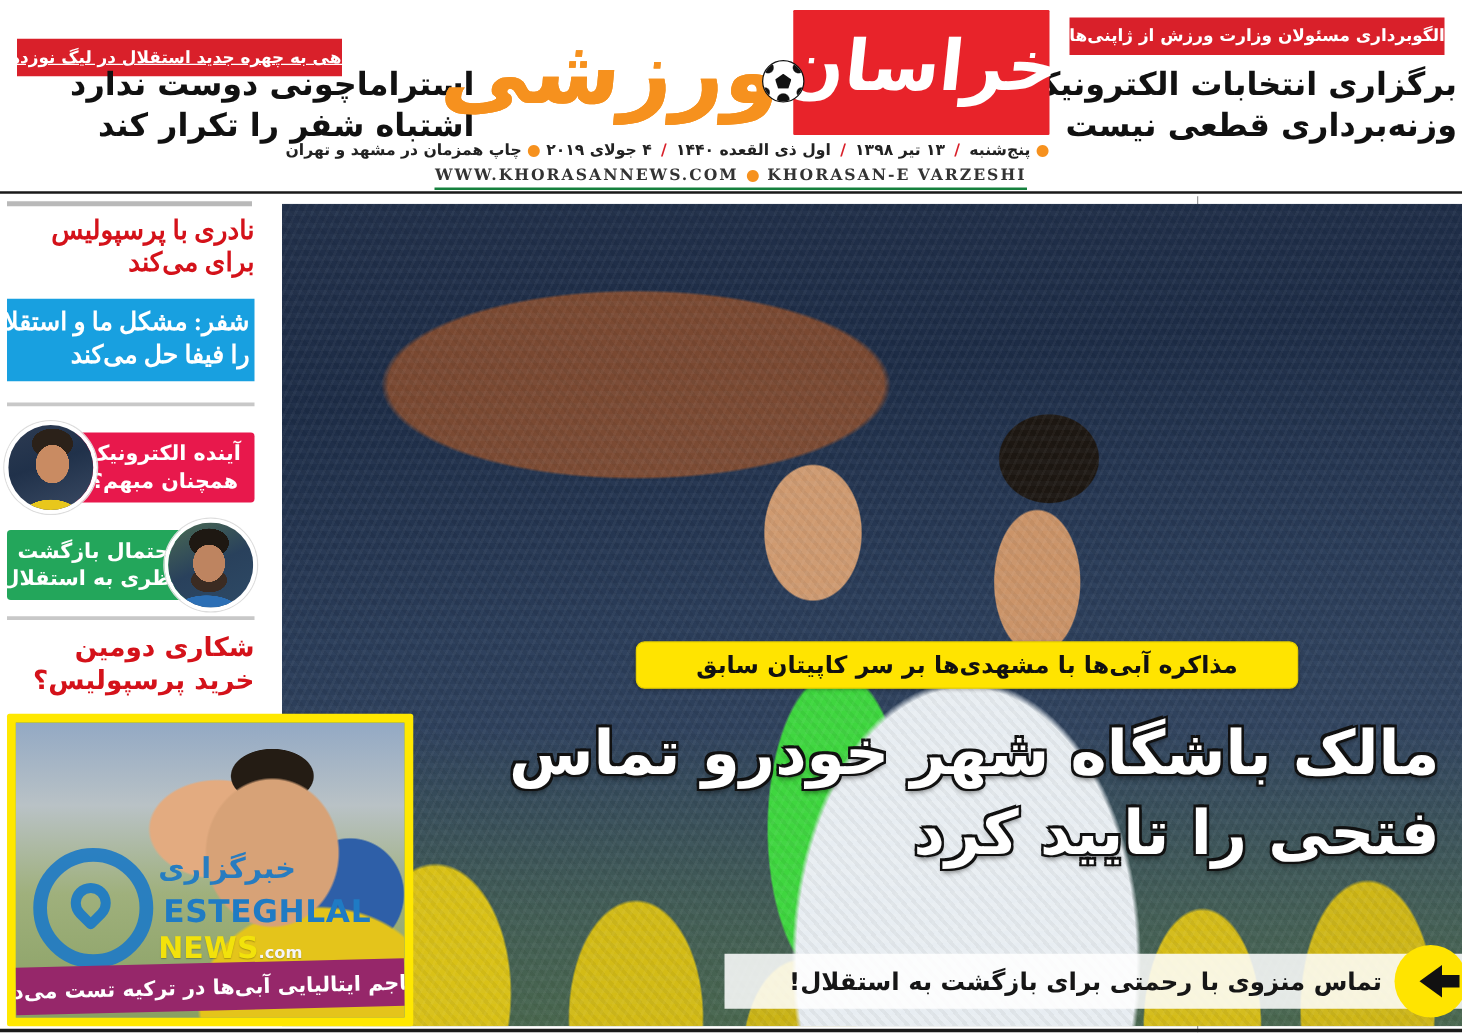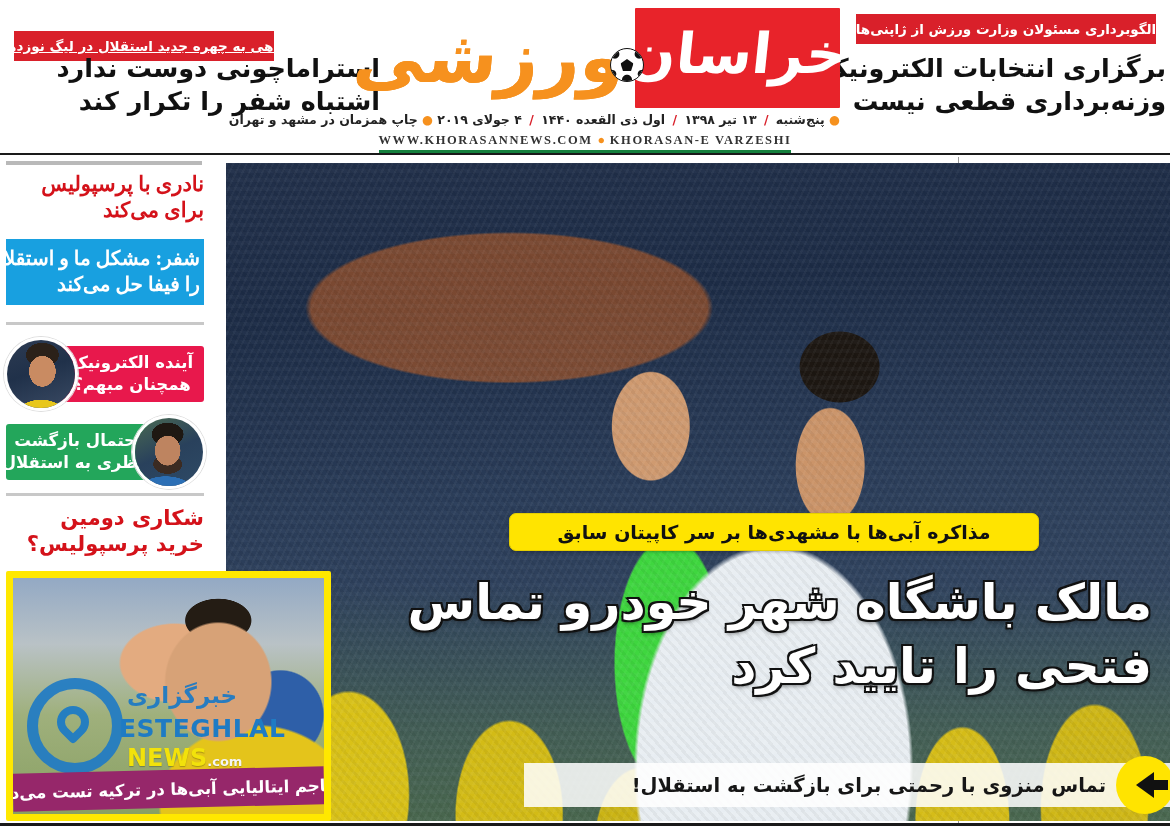--- a/index.html
+++ b/index.html
@@ -83,21 +83,21 @@
   .dateline .sep { color:#D9202A; padding:0 3px; }
   .dateline .dot { color:#F6911E; }
 
   .urlline {
     position:absolute; left:0; right:0; top:128px;
     text-align:center; font-size:12.5px; font-weight:bold; color:#333;
     letter-spacing:1.6px; direction:ltr;
     font-family:"DejaVu Serif","Liberation Serif",serif;
     white-space:nowrap;
   }
-  .urlline .ul-under { border-bottom:4px solid #15803d; padding-bottom:3px;font-family:Liberation Serif, serif; }
+  .urlline .ul-under { border-bottom:2px solid #15803d; padding-bottom:3px; }
   .urlline .dot { color:#F6911E; letter-spacing:0; }
 
   .rule-main { position:absolute; left:0; top:153px; width:1170px; height:2px; background:#1a1a1a; }
 
   
   .body-area { position:absolute; top:157px; left:0; width:1170px; height:669px; background:#fff; }
 
   .col-divider { position:absolute; top:0; right:211px; width:1px; height:669px; background:#9a9a9a; }
 
   
@@ -185,21 +185,21 @@
   .wm-circle {
     position:absolute; left:4px; top:12px; width:96px; height:96px;
     border-radius:50%; border:11px solid #1F7BC4; opacity:.92;
   }
   .wm-pin {
     position:absolute; left:34px; top:40px; width:32px; height:32px;
     border:8px solid #1F7BC4; border-radius:50% 50% 50% 4px;
     transform:rotate(-45deg); opacity:.95;
   }
   .wm-fa { position:absolute; left:104px; top:16px; color:#1F7BC4; font-size:23px; font-weight:bold; opacity:.95; }
-  .wm-es { position:absolute; left:96px; top:48px; color:#1F7BC4; font-size:25px; font-weight:bold; letter-spacing:.5px; direction:ltr; }
+  .wm-es { position:absolute; left:108px; top:48px; color:#1F7BC4; font-size:25px; font-weight:bold; letter-spacing:.5px; direction:ltr; }
   .wm-news { position:absolute; left:104px; top:78px; color:#F2E20B; font-size:24px; font-weight:bold; direction:ltr; text-shadow:0 1px 1px rgba(0,0,0,.25); }
   .wm-news small { color:#f5f5f5; font-size:13px; }
 
   .promo-caption {
     position:absolute; left:0; right:0; bottom:6px; height:38px;
     background:#96276A; color:#fff; font-weight:bold; font-size:16.5px;
     display:flex; align-items:center; justify-content:center;
     white-space:nowrap; transform:rotate(-1.4deg);
   }
 
@@ -259,21 +259,21 @@
     -webkit-text-stroke:3px #111;
     paint-order:stroke fill;
     text-shadow:
       2px 2px 0 #111, -2px 2px 0 #111, 2px -2px 0 #111, -2px -2px 0 #111,
       0 3px 4px rgba(0,0,0,.45);
   }
   .main-headline .l2 { display:block;text-align:right; }
 
   
   .bottom-strip {
-    position:absolute; right:0; bottom:14px; width:646px; height:44px;
+    position:absolute; right:0; bottom:14px; width:590px; height:44px;
     background:rgba(255,255,255,.86);
     display:flex; align-items:center; justify-content:flex-start;
     padding-right:64px;
     padding-left:28px;
   }
   .bottom-strip-txt {
     color:#161616; font-weight:bold; font-size:19.5px; white-space:nowrap;
     width:100%; text-align:right;
   }
   .arrow-circle {

